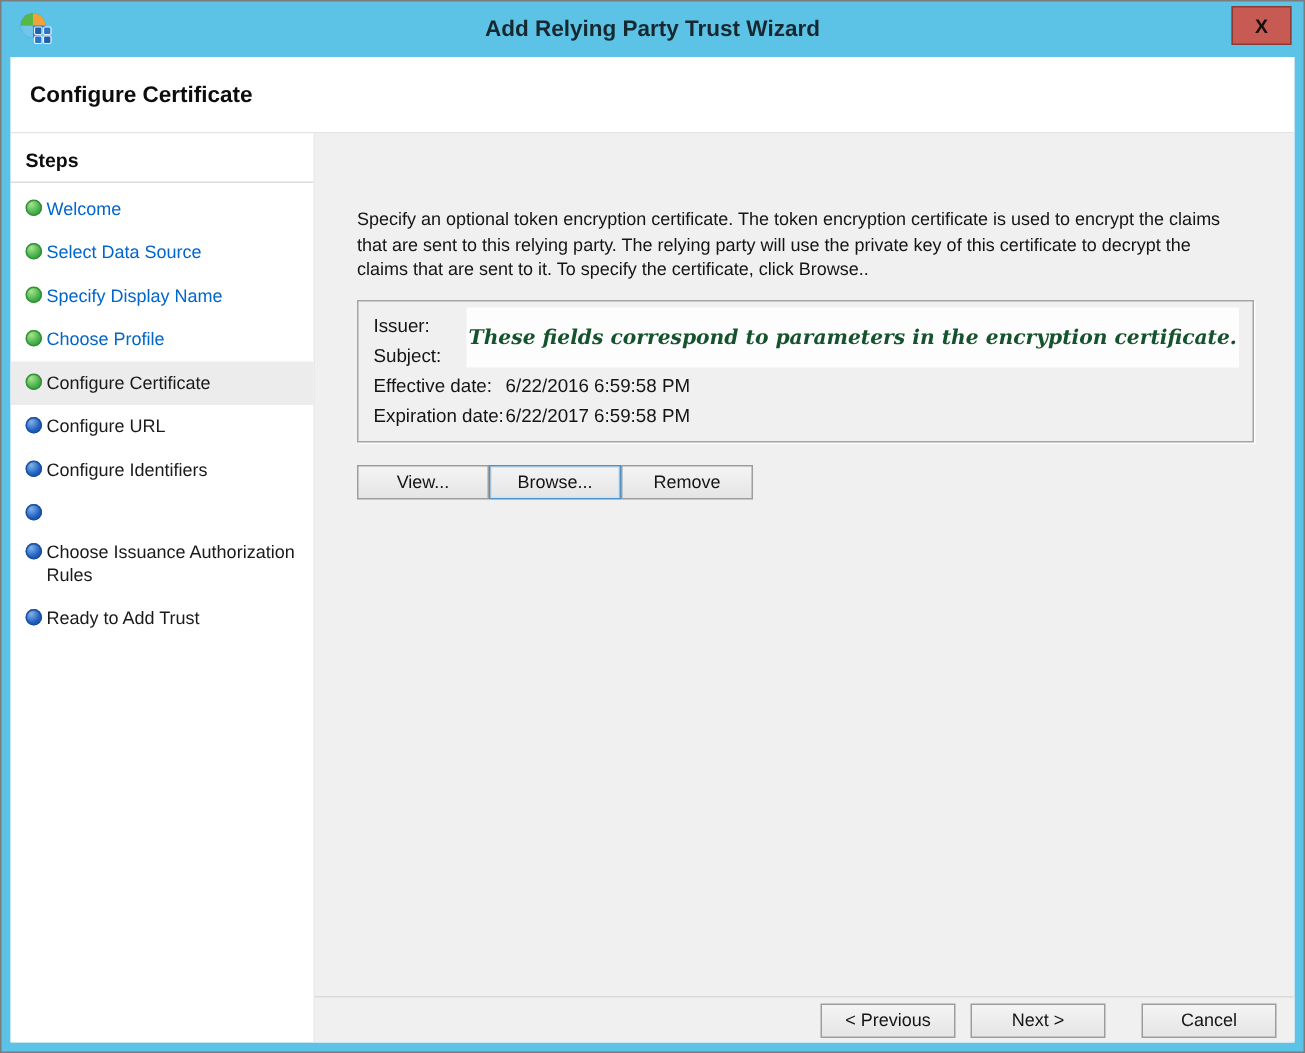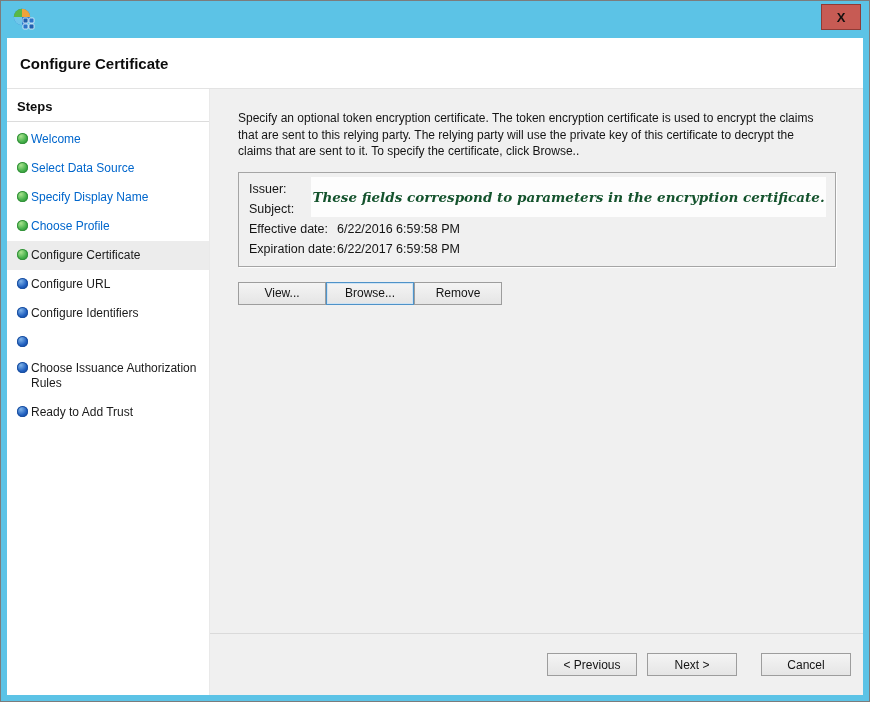--- a/index.html
+++ b/index.html
@@ -83,21 +83,21 @@
   .bullet.pending {
     background: radial-gradient(circle at 35% 30%, #7fb3e8, #2160c0 55%, #13439a);
     box-shadow: inset 0 0 0 1px #1a4fa0;
   }
 
   
   .main {
     flex: 1; background: #f0f0f0;
     display: flex; flex-direction: column; min-width: 0;
   }
-  .main-content { flex: 1; padding: 21px 36px 0 28px; }
+  .main-content { flex: 1; padding: 21px 36px 0 28px; margin-top: 28px; }
   .description {
     font-size: 12px; color: #141414; line-height: 1.38;
     max-width: 606px; margin: 0;
   }
   .cert-box {
     position: relative;
     margin-top: 12px;
     width: 598px;
     border: 1px solid #a5a5a5;
     background: #f0f0f0;
@@ -121,21 +121,21 @@
     background: linear-gradient(#f4f4f4, #e5e5e5);
     border: 1px solid #9d9d9d;
     font-family: "Liberation Sans", sans-serif;
     font-size: 12px; color: #141414;
     padding: 0 10px;
   }
   .btn.default-focus { border: 1px solid #4e92c8; box-shadow: 0 0 0 1px #cfe3f3 inset; }
 
   
   .footer {
-    flex: 0 0 auto; height: 62px;
+    flex: 0 0 auto; height: 31px;
     border-top: 1px solid #dadada;
     display: flex; align-items: center; justify-content: flex-end;
     padding-right: 12px; gap: 10px;
     background: #f0f0f0;
   }
   .btn.wizard { min-width: 90px; }
   .btn.cancel { margin-left: 14px; }
 </style>
 </head>
 <body>
@@ -148,20 +148,21 @@
         <circle cx="10" cy="9" r="8.2" fill="#2e7fd0"></circle>
         <path d="M10 .8 A8.2 8.2 0 0 0 1.8 9 L10 9 Z" fill="#58b847"></path>
         <path d="M10 .8 A8.2 8.2 0 0 1 18.2 9 L10 9 Z" fill="#f0a33a"></path>
         <path d="M1.8 9 A8.2 8.2 0 0 0 10 17.2 L10 9 Z" fill="#6fc6ea"></path>
         <rect x="11" y="10" width="5" height="5" rx="1" fill="#1f5fae" stroke="#e8f4fb" stroke-width="0.8"></rect>
         <rect x="17" y="10" width="5" height="5" rx="1" fill="#2a74c9" stroke="#e8f4fb" stroke-width="0.8"></rect>
         <rect x="11" y="16" width="5" height="5" rx="1" fill="#2a74c9" stroke="#e8f4fb" stroke-width="0.8"></rect>
         <rect x="17" y="16" width="5" height="5" rx="1" fill="#1f5fae" stroke="#e8f4fb" stroke-width="0.8"></rect>
       </svg>
     </span>
+    <div class="title">Add Relying Party Trust Wizard</div>
     <div class="close-btn">
       <span>X</span>
     </div>
   </div>
 
   <div class="inner">
 
     <div class="page-header">
       <span class="page-title">Configure Certificate</span>
     </div>

